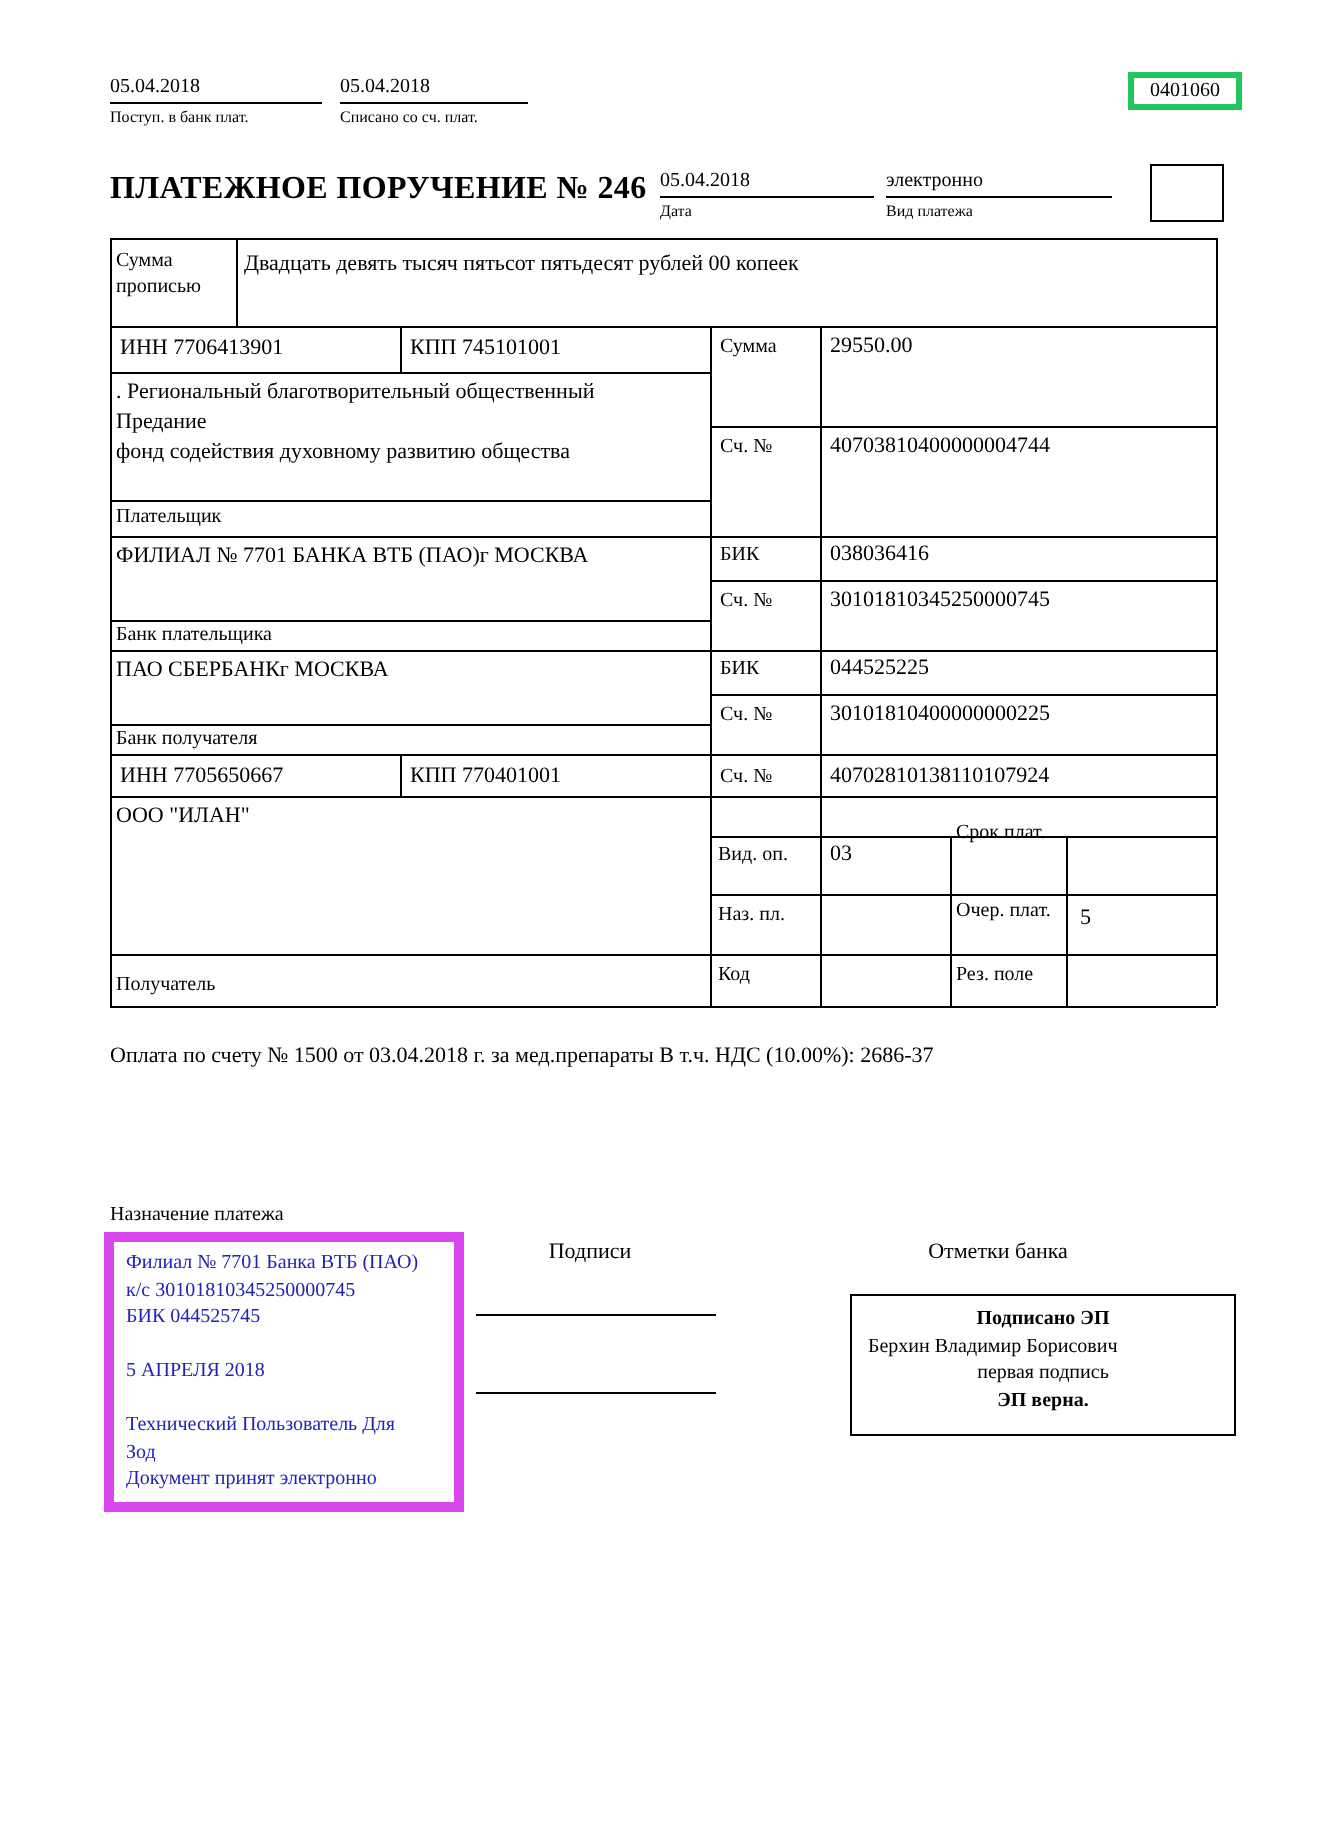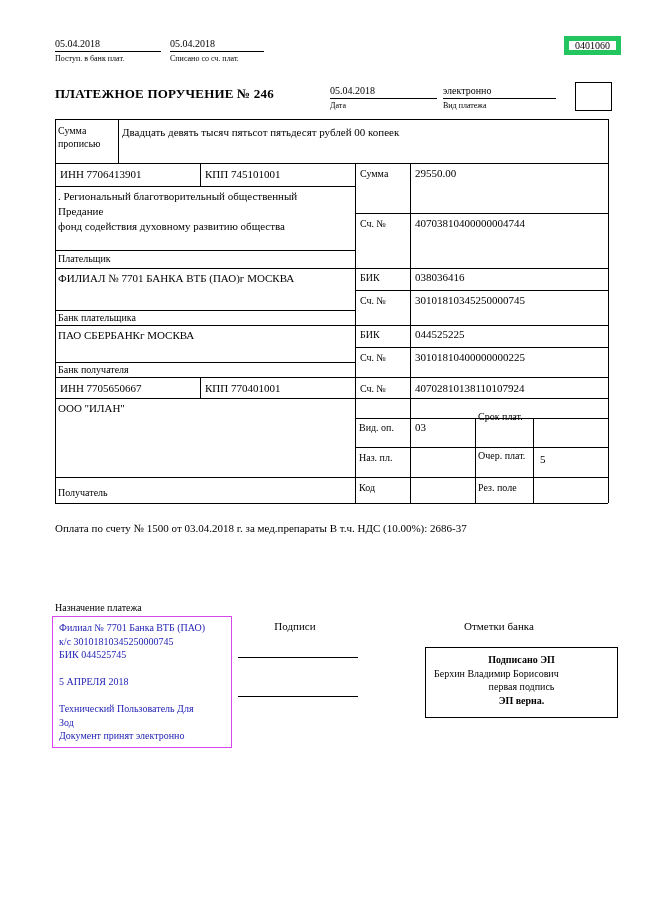--- a/index.html
+++ b/index.html
@@ -7,28 +7,28 @@
   body{font-family:"Liberation Serif",serif;color:#000}
   .page{position:relative;width:660px;height:919px;background:#fff;overflow:hidden;margin:0 auto}
   .abs{position:absolute}
   .hl{position:absolute;height:1px;background:#000}
   .vl{position:absolute;width:1px;background:#000}
   .t8{font-size:8px}
   .t10{font-size:10px}
   .t11{font-size:11px}
   .uline{border-bottom:1px solid #000;padding-bottom:2px;font-size:10px}
   .lbl{padding-top:2px;color:#000}
-  .title{font-weight:700;font-size:13px;letter-spacing:.2px}
-  .codebox{border:5px solid #22c55e;display:flex;align-items:center;justify-content:center;font-size:10px}
+  .title{font-weight:700;font-size:16px;letter-spacing:.2px}
+  .codebox{border:3px solid #22c55e;display:flex;align-items:center;justify-content:center;font-size:10px}
   .namecell{line-height:15px}
   .wrapcell{line-height:11px}
   .center{text-align:center}
   .bold{font-weight:700}
   .italic{}
-  .stamp{border:1px solid #d946ef;color:#2323b5;padding:4px 6px}
+  .stamp{border:5px solid #d946ef;color:#2323b5;padding:4px 6px}
   .stamp .sline{font-size:10px;line-height:13.5px;min-height:13.5px;white-space:nowrap}
   .marksbox{border:1px solid #000;padding-top:5px}
   .marksbox div{font-size:10px;line-height:13.5px}
 </style>
 </head>
 <body>
 
 <div class="page">
 
   <div class="abs" style="left:55px;top:38px;width:106px">

